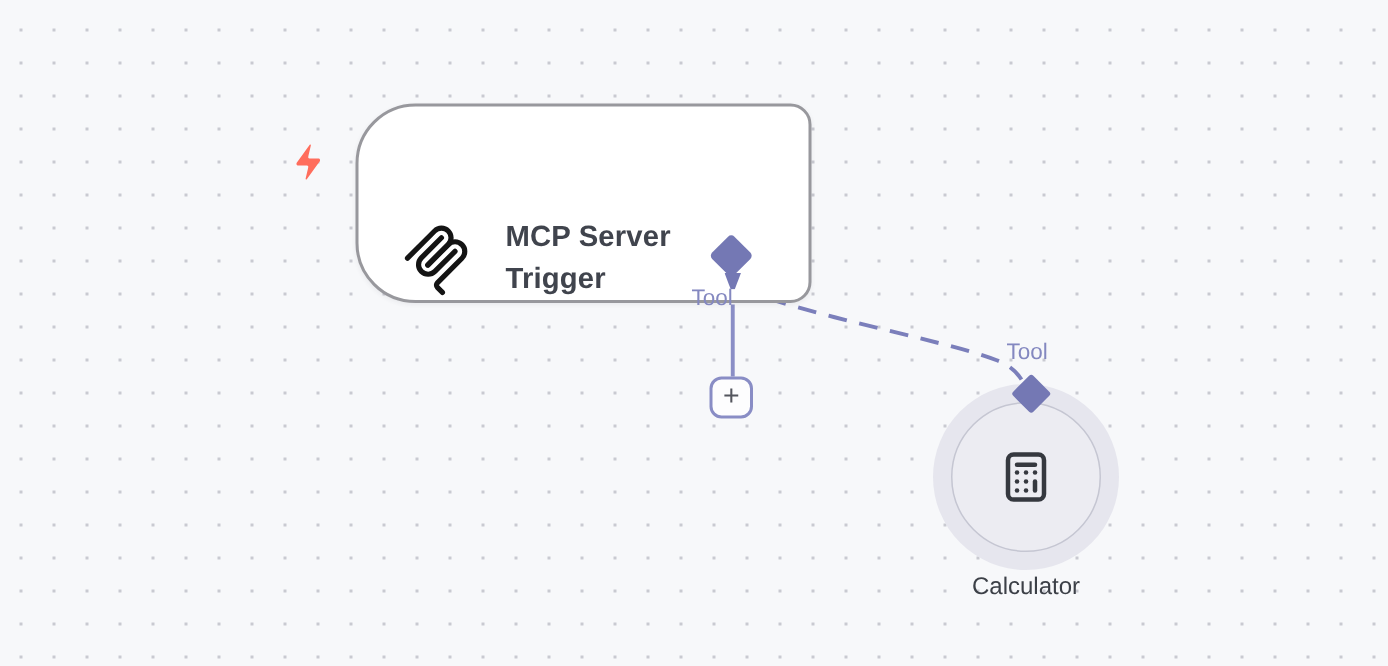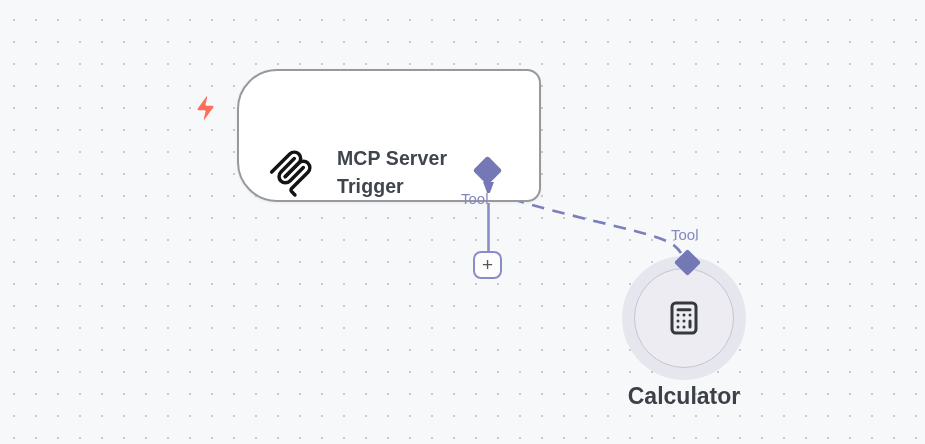--- a/index.html
+++ b/index.html
@@ -127,22 +127,22 @@
     display: flex;
     align-items: center;
     justify-content: center;
   }
   .calc-inner svg { width: 36px; height: 42px; }
   .calc-title {
     position: absolute;
     left: 622px; top: 383px;
     width: 124px;
     text-align: center;
-    font-size: 23px;
-    font-weight: 700;
+    font-size: 16px;
+    font-weight: 400;
     color: #3c4047;
     z-index: 2;
     white-space: nowrap;
   }
 </style>
 </head>
 <body>
 
 <div class="canvas">
 

